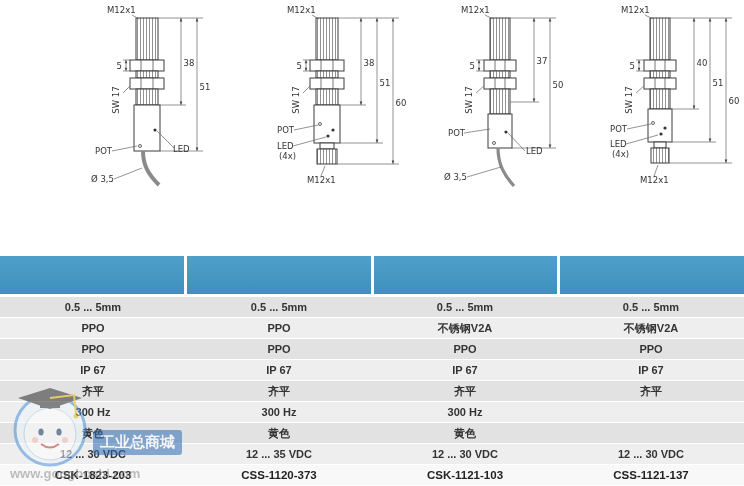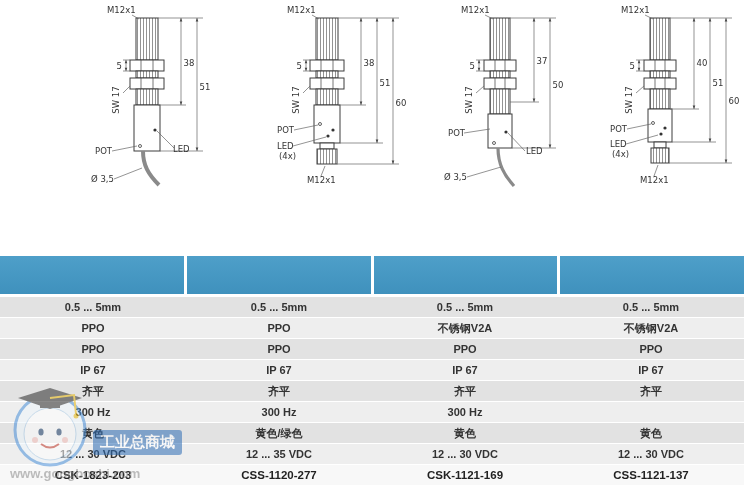--- a/index.html
+++ b/index.html
@@ -347,34 +347,33 @@
       <div class="cell">齐平</div>
       <div class="cell">齐平</div>
     </div>
     <div class="trow r-even">
       <div class="cell">300 Hz</div>
       <div class="cell">300 Hz</div>
       <div class="cell">300 Hz</div>
     </div>
     <div class="trow r-odd">
       <div class="cell">黄色</div>
-      <div class="cell">黄色/绿色</div>
       <div class="cell">黄色</div>
       <div class="cell">黄色</div>
     </div>
     <div class="trow r-even">
       <div class="cell">12 ... 30 VDC</div>
       <div class="cell">12 ... 35 VDC</div>
       <div class="cell">12 ... 30 VDC</div>
       <div class="cell">12 ... 30 VDC</div>
     </div>
     <div class="trow r-last">
       <div class="cell">CSK-1823-203</div>
-      <div class="cell">CSS-1120-277</div>
-      <div class="cell">CSK-1121-169</div>
+      <div class="cell">CSS-1120-373</div>
+      <div class="cell">CSK-1121-103</div>
       <div class="cell">CSS-1121-137</div>
     </div>
   </div>
 
   <div class="watermark">
     <svg class="wm-mascot" width="84" height="84" viewBox="0 0 84 84">
       <circle cx="42" cy="46" r="35" fill="#eef6fc" stroke="#4a90d9" stroke-width="3"></circle>
       <circle cx="42" cy="50" r="26" fill="#ffffff" stroke="#a8cbe8" stroke-width="1"></circle>
       <ellipse cx="33" cy="48" rx="2.6" ry="3.6" fill="#173a66"></ellipse>
       <ellipse cx="51" cy="48" rx="2.6" ry="3.6" fill="#173a66"></ellipse>

